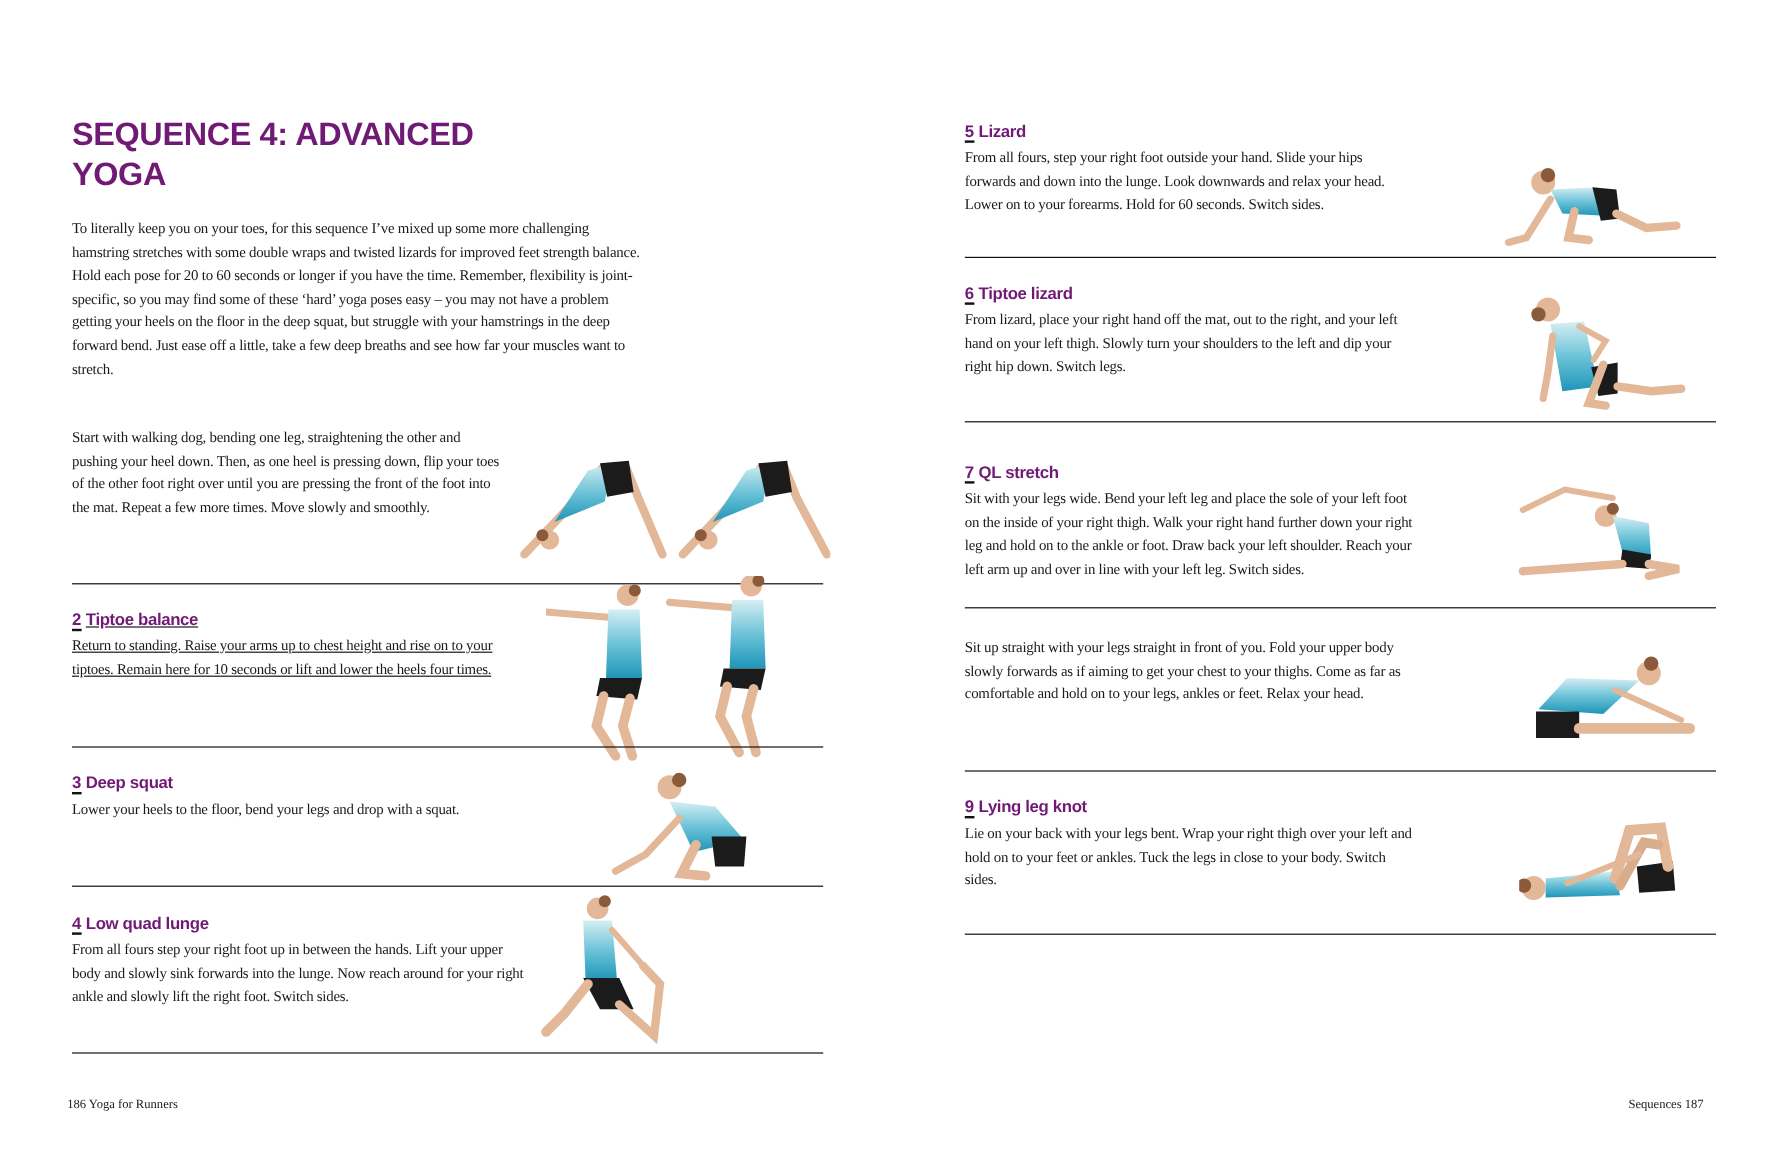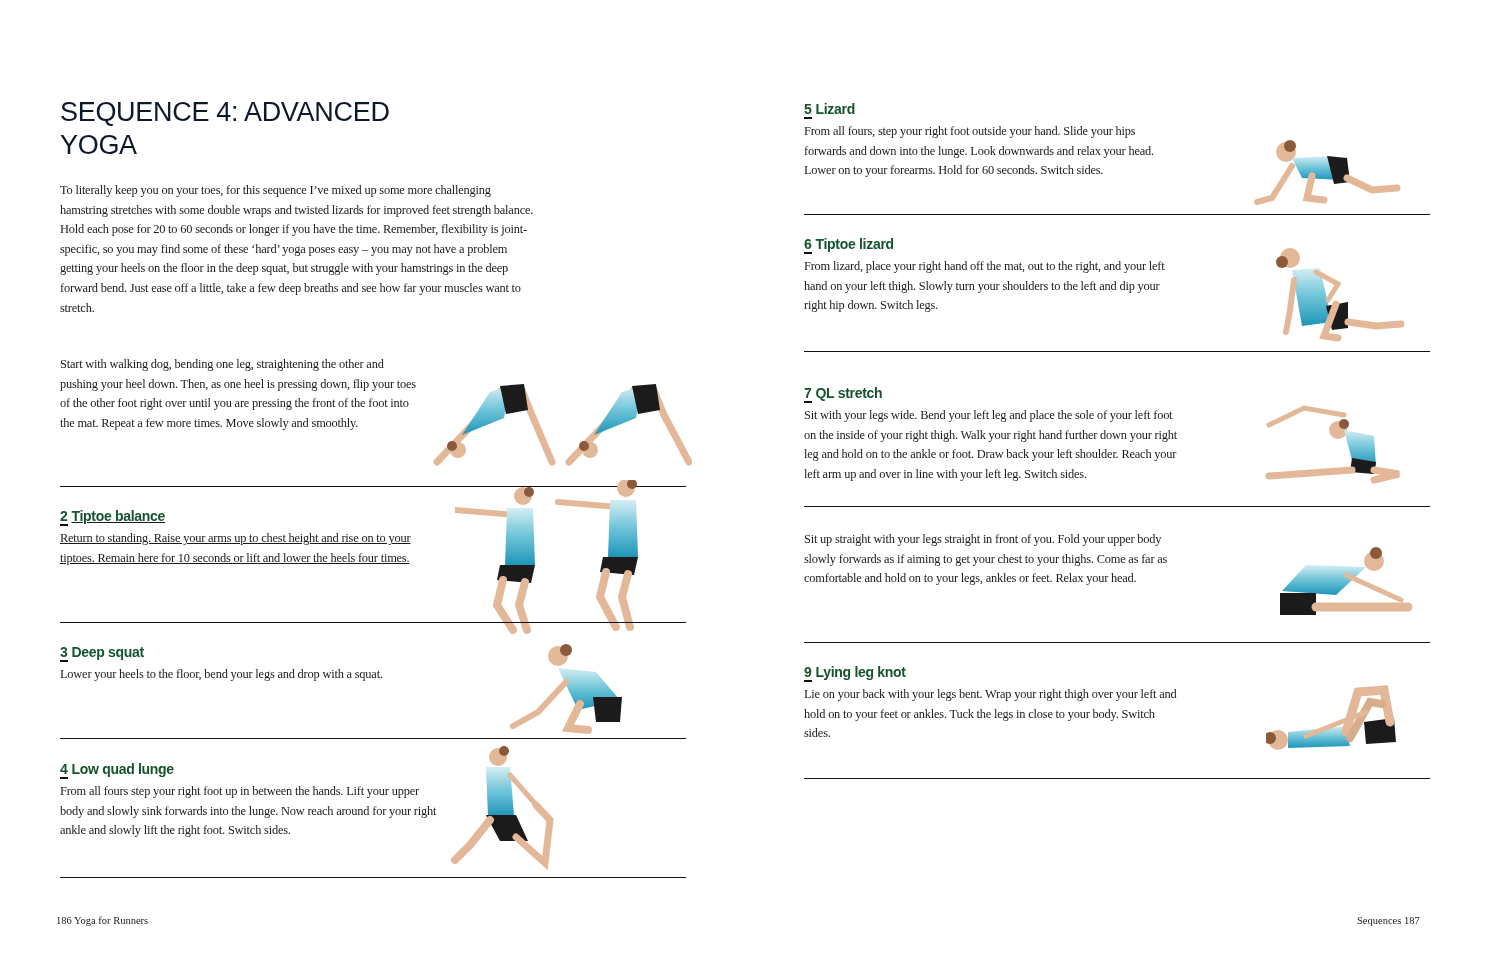--- a/index.html
+++ b/index.html
@@ -1,23 +1,23 @@
 <!DOCTYPE html>
 <html><head>
 <meta charset="utf-8">
 <style>
   html, body { margin: 0; padding: 0; background: #ffffff; }
   body { width: 1489px; height: 969px; position: relative; overflow: hidden; font-family: "Liberation Serif", serif; color: #1a1a1a; }
   .page { position: absolute; top: 0; height: 969px; }
   .left { left: 0; width: 744px; }
   .right { left: 744px; width: 745px; }
-  .title { position: absolute; left: 60px; top: 96px; margin: 0; font-family: "Liberation Sans", sans-serif; font-weight: normal; font-size: 27px; line-height: 33px; letter-spacing: -0.3px; color: #0f172a; width: 400px; }
+  .title { position: absolute; left: 60px; top: 96px; margin: 0; font-family: "Liberation Sans", sans-serif; font-weight: bold; font-size: 27px; line-height: 33px; letter-spacing: -0.3px; color: #701a75; width: 400px; }
   .intro { position: absolute; left: 60px; top: 181px; width: 480px; font-size: 12.4px; line-height: 19.6px; margin: 0; letter-spacing: -0.2px; }
   .item { position: absolute; }
-  .item h3 { margin: 0; font-family: "Liberation Sans", sans-serif; font-weight: bold; font-size: 14px; line-height: 18px; letter-spacing: -0.3px; color: #14532d; }
+  .item h3 { margin: 0; font-family: "Liberation Sans", sans-serif; font-weight: bold; font-size: 14px; line-height: 18px; letter-spacing: -0.3px; color: #701a75; }
   .item h3 .num { display: inline-block; border-bottom: 2.5px solid #111; line-height: 15px; margin-right: 4px; }
   .item p { margin: 3px 0 0 0; font-size: 12.4px; line-height: 19.6px; letter-spacing: -0.2px; }
   .rule { position: absolute; height: 1px; background: #111; }
   .fig { position: absolute; }
   .footer { position: absolute; top: 915px; font-size: 10.5px; letter-spacing: 0; }
   .footer span + span { margin-left: 0; }
 </style>
 </head>
 <body>
 

